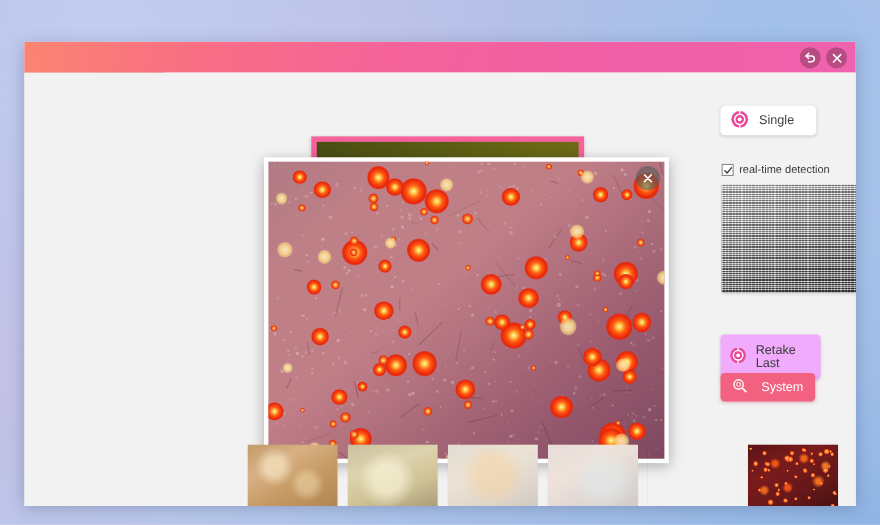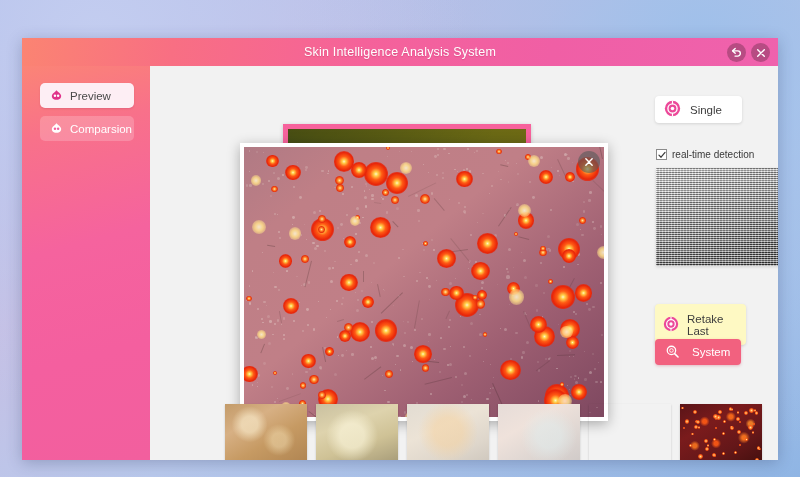--- a/index.html
+++ b/index.html
@@ -141,21 +141,21 @@
       repeating-linear-gradient(0deg, rgba(255,255,255,.55) 0 1px, rgba(0,0,0,.30) 1px 2px),
       repeating-linear-gradient(90deg, rgba(255,255,255,.35) 0 1px, rgba(0,0,0,.22) 1px 3px),
       linear-gradient(165deg,#e6e6e6 0%,#bdbdbd 30%,#8f8f8f 58%,#5e5e5e 80%,#4a4a4a 100%);
     mix-blend-mode:normal;
   }
   #gray-panel .scan{
     position:absolute;inset:0;
     background:repeating-linear-gradient(0deg, rgba(255,255,255,.22) 0 1px, rgba(0,0,0,0) 1px 5px);
   }
   #btn-retake{
-    top:208px;width:91px;height:41px;background:#fef9c3;color:#3d3d3d;
+    top:208px;width:91px;height:41px;background:#f0abfc;color:#3d3d3d;
     padding-left:8px;gap:8px;box-shadow:0 1px 3px rgba(0,0,0,.13);
   }
   #btn-start{
     top:243px;width:86px;height:26px;background:#f2617f;color:#ffffff;
     padding-left:10px;gap:12px;box-shadow:0 1px 3px rgba(190,60,90,.30);
   }
   .ico{display:block;flex:none;}
 
   
   #thumbs{position:absolute;left:75px;top:338px;width:550px;height:58px;display:flex;gap:9px;}
@@ -193,60 +193,35 @@
       background:radial-gradient(circle,#ffe08a 0%,#ff5a14 50%,rgba(200,30,10,0) 100%);}
 </style>
 </head>
 <body>
 
 <div id="backdrop"></div>
 
 <div id="window">
 
   <div id="titlebar">
-    <span id="title-text">Skin Intelligence Analysis System</span>
 
     <div class="win-btn" id="btn-back">
       <svg width="13" height="13" viewBox="0 0 16 16" aria-hidden="true">
         <path d="M4 6 H9.5 a3.2 3.2 0 0 1 0 6.4 H6.2" fill="none" stroke="#ffffff" stroke-width="1.7" stroke-linecap="round"></path>
         <path d="M6.4 3.1 L3.2 6.0 L6.4 8.9" fill="none" stroke="#ffffff" stroke-width="1.7" stroke-linecap="round" stroke-linejoin="round"></path>
       </svg>
     </div>
 
     <div class="win-btn" id="btn-close">
       <svg width="12" height="12" viewBox="0 0 16 16" aria-hidden="true">
         <path d="M3.6 3.6 L12.4 12.4 M12.4 3.6 L3.6 12.4" stroke="#ffffff" stroke-width="1.9" stroke-linecap="round"></path>
       </svg>
     </div>
   </div>
 
-  <div id="sidebar">
-
-    <div class="side-btn active" id="side-preview">
-      <span class="side-ico">
-        <svg width="13" height="13" viewBox="0 0 16 16" aria-hidden="true">
-          <path d="M8 1.4 C6.4 4 3.2 4.6 2.4 7.6 C1.7 10.4 3.8 13.2 8 13.2 C12.2 13.2 14.3 10.4 13.6 7.6 C12.9 4.9 10.2 4.3 8 1.4 Z" fill="#e0338a"></path>
-          <circle cx="6.1" cy="8.4" r="1.5" fill="#ffffff"></circle>
-          <circle cx="10.0" cy="8.4" r="1.5" fill="#ffffff"></circle>
-        </svg>
-      </span>
-      <span>Preview</span>
-    </div>
-
-    <div class="side-btn inactive" id="side-compare">
-      <span class="side-ico">
-        <svg width="13" height="13" viewBox="0 0 16 16" aria-hidden="true">
-          <path d="M8 1.4 C6.4 4 3.2 4.6 2.4 7.6 C1.7 10.4 3.8 13.2 8 13.2 C12.2 13.2 14.3 10.4 13.6 7.6 C12.9 4.9 10.2 4.3 8 1.4 Z" fill="#ffffff"></path>
-          <circle cx="6.1" cy="8.4" r="1.5" fill="#f45f9f"></circle>
-          <circle cx="10.0" cy="8.4" r="1.5" fill="#f45f9f"></circle>
-        </svg>
-      </span>
-      <span>Comparsion</span>
-    </div>
-  </div>
 
   <div id="content">
 
     <div id="bg-frame">
       <div id="bg-img"></div>
     </div>
 
     <div id="popup">
       <div id="popup-img">
         <div id="pores">

